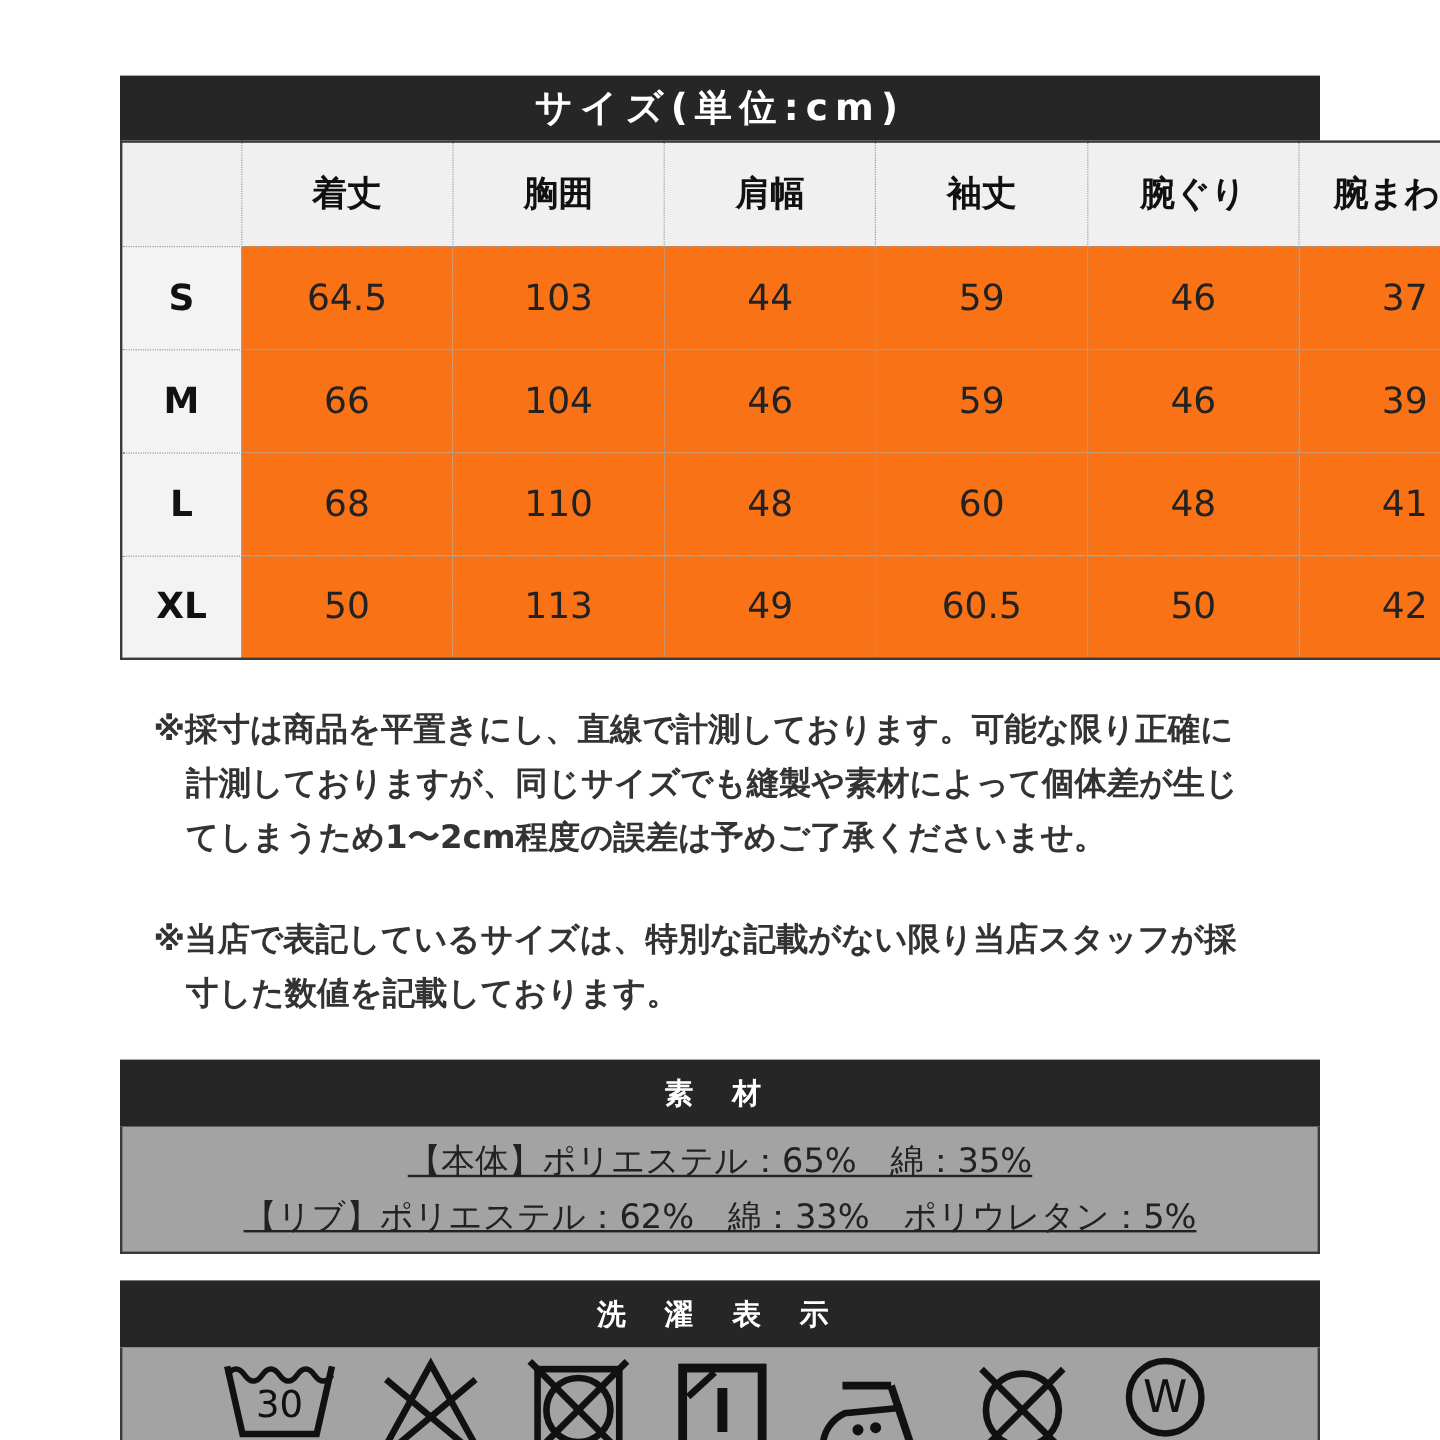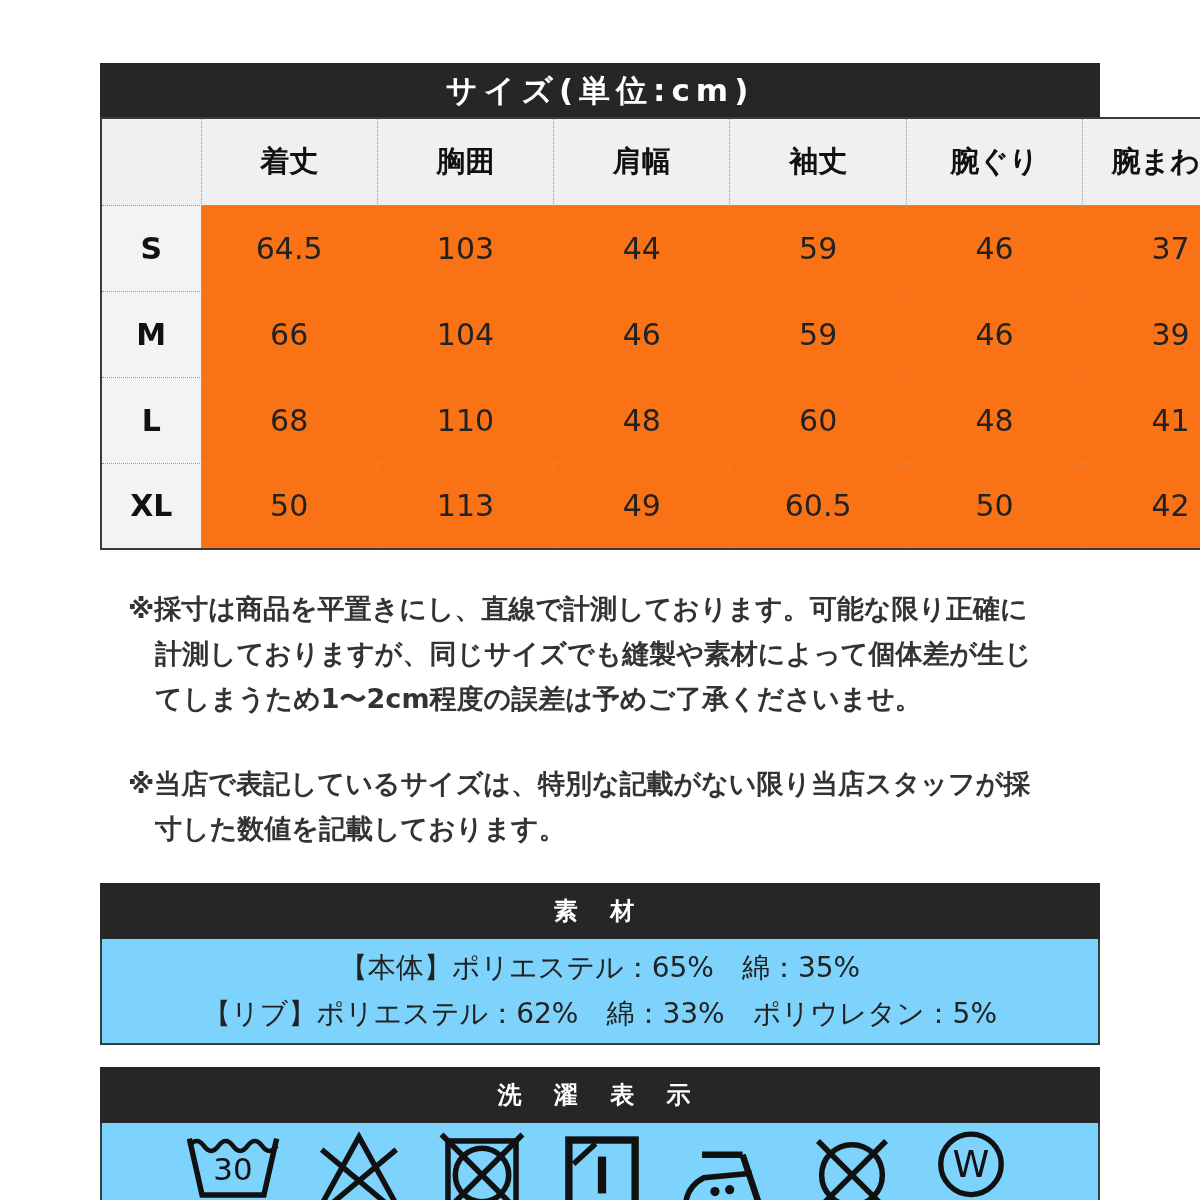--- a/index.html
+++ b/index.html
@@ -85,21 +85,22 @@
     text-indent: -27px;
     margin-bottom: 32px;
     font-weight: bold;
   }
   .note + .note { margin-top: 40px; }
   
   .material-box { margin-top: 20px; }
   .box-body {
     border: 2px solid #3a3a3a;
     border-top: none;
-    background: #7dd3fc;
+    background: #a3a3a3;
+    text-decoration: underline;
   }
   .material-body {
     height: 106px;
     display: flex;
     flex-direction: column;
     justify-content: center;
     align-items: center;
     gap: 8px;
   }
   .material-line {

